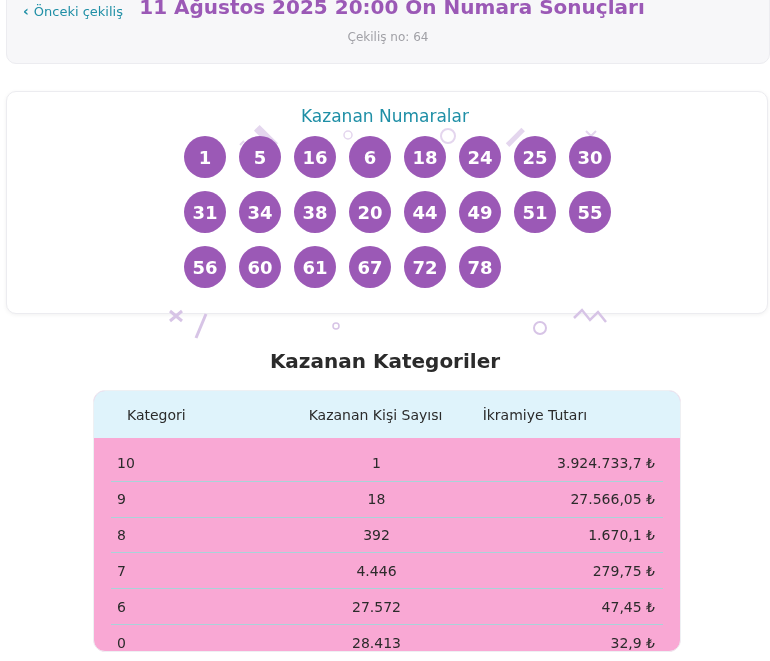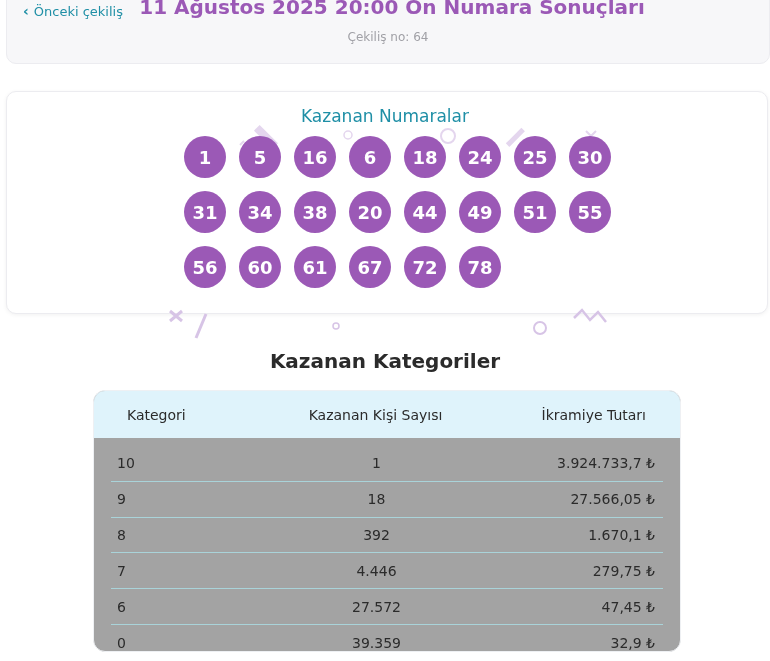--- a/index.html
+++ b/index.html
@@ -46,30 +46,30 @@
 
     .deco { position: absolute; }
 
     .cat-title {
       position: absolute; left: 0; right: 0; top: 349px; text-align: center;
       font-size: 20px; font-weight: bold; color: #2b2b2b;
     }
 
     .table-card {
       position: absolute; left: 93px; top: 390px; width: 588px; height: 262px;
-      background: #a3a3a3; border-radius: 12px; overflow: hidden;
+      background: #f9a8d4; border-radius: 12px; overflow: hidden;
       border: 1px solid #eef0f3;
     }
     .thead {
       height: 47px; background: #dff3fb; display: flex; align-items: center;
       font-size: 14px; color: #2b2b2b;
     }
     .thead .c1 { width: 175px; padding-left: 33px; }
     .thead .c2 { width: 215px; text-align: center; }
-    .thead .c3 { width: 198px; text-align: right; padding-right: 34px; }
+    .thead .c3 { width: 198px; padding-right: 34px; }
     .rows { padding: 8px 17px; }
     .row {
       display: flex; align-items: center; height: 35.8px;
       border-bottom: 1px solid #a9d3d9; font-size: 14px; color: #2b2b2b;
     }
     .row:last-child { border-bottom: none; }
     .row .c1 { width: 158px; padding-left: 6px; }
     .row .c2 { width: 215px; text-align: center; }
     .row .c3 { flex: 1; text-align: right; padding-right: 8px; }
   </style>
@@ -156,17 +156,17 @@
       <div class="c2">4.446</div>
       <div class="c3">279,75 ₺</div>
     </div>
     <div class="row">
       <div class="c1">6</div>
       <div class="c2">27.572</div>
       <div class="c3">47,45 ₺</div>
     </div>
     <div class="row">
       <div class="c1">0</div>
-      <div class="c2">39.359</div>
+      <div class="c2">28.413</div>
       <div class="c3">32,9 ₺</div>
     </div>
   </div>
 </div>
 
 </body></html>

